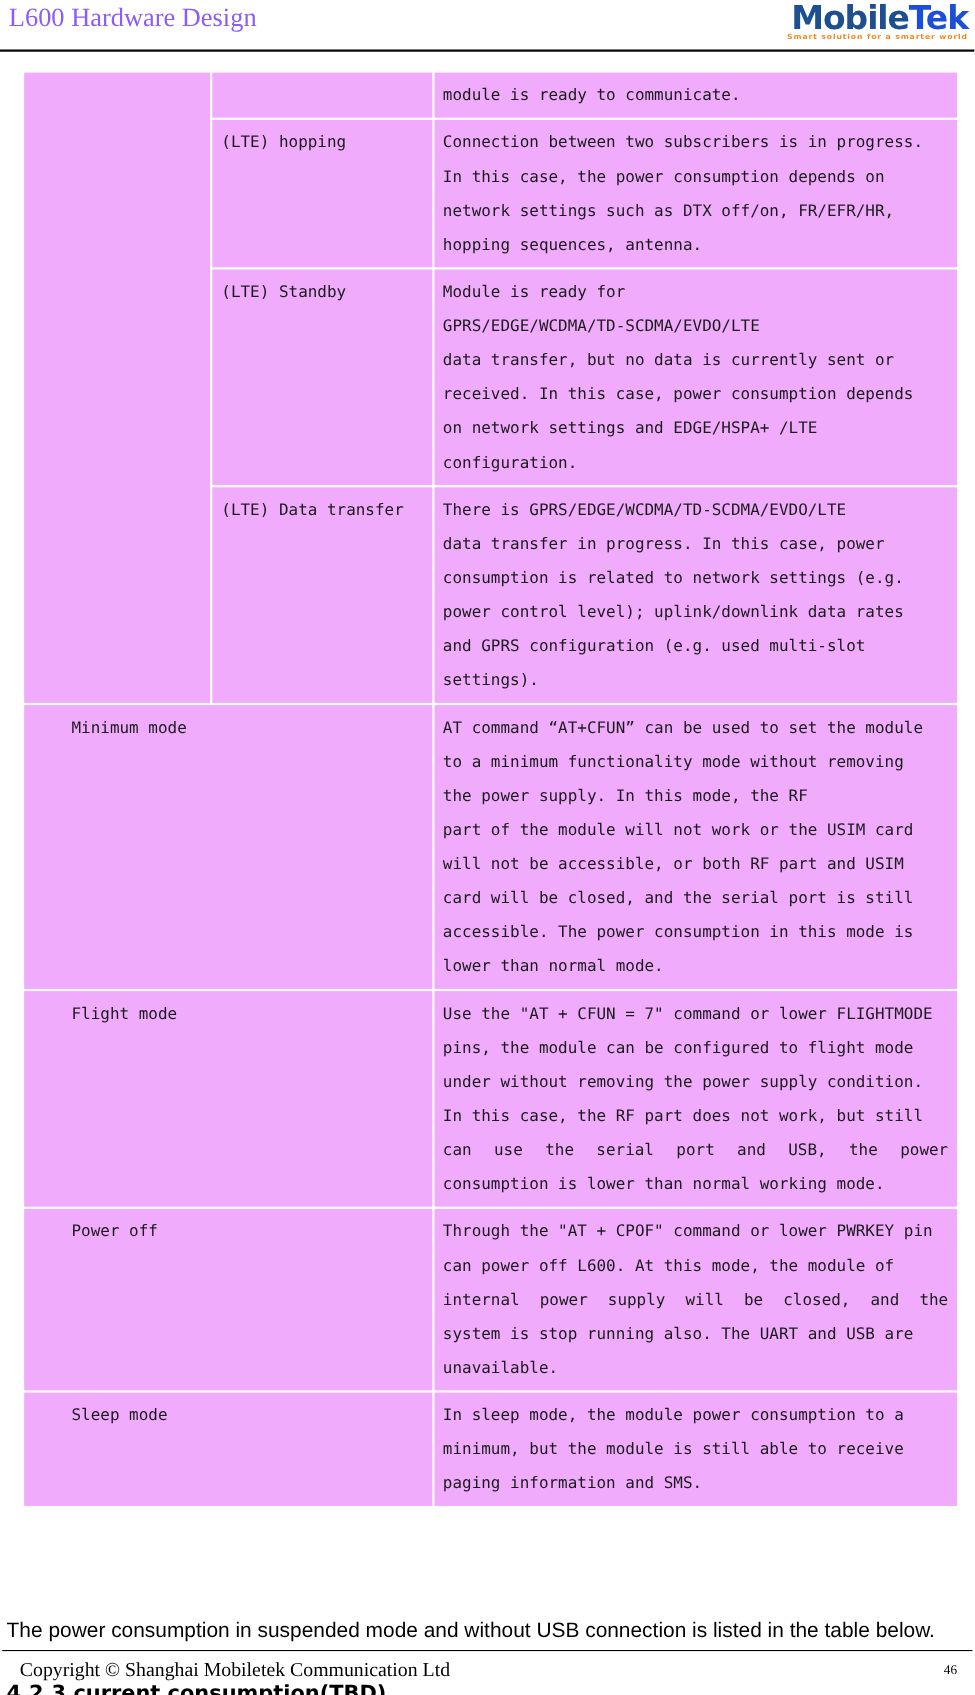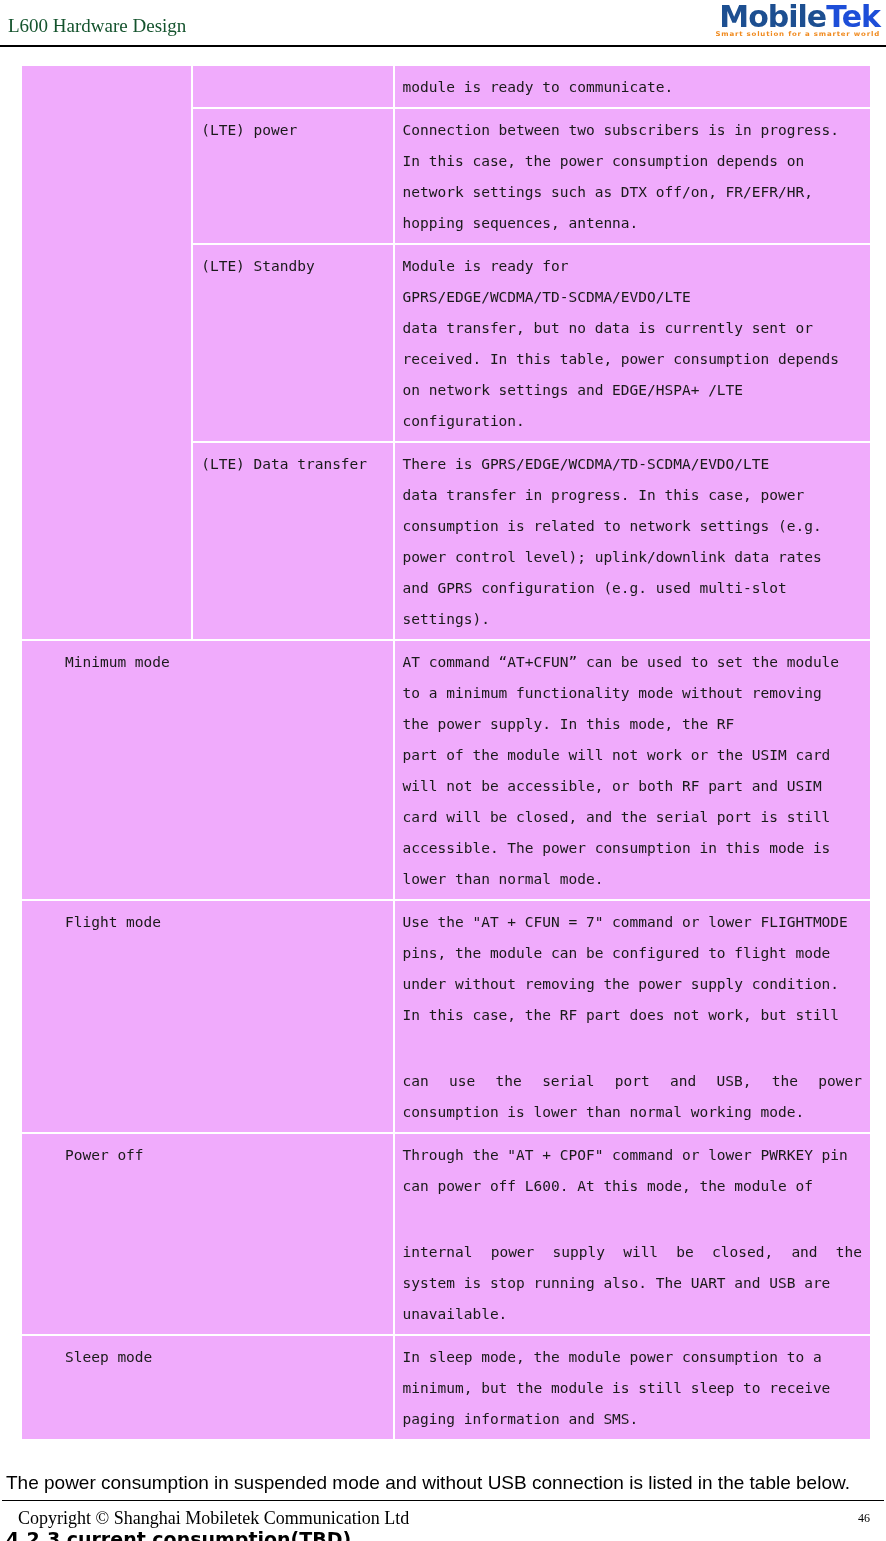--- a/index.html
+++ b/index.html
@@ -18,24 +18,24 @@
   
   .page-header {
     position: absolute;
     left: 0; top: 0;
     width: 886px;
     height: 48px;
   }
   .doc-title {
     position: absolute;
     left: 8px;
-    top: 15px;
-    font-family: "Liberation Serif", serif;
-    font-size: 19px;
-    color: #14532d;
+    top: 4px;
+    font-family: "Liberation Serif", serif;
+    font-size: 24px;
+    color: #8b5cf6;
     white-space: nowrap;
   }
   .logo {
     position: absolute;
     right: 6px;
     top: 2px;
     width: 215px;
     height: 42px;
   }
   .logo-word {
@@ -100,21 +100,20 @@
   td.col-a { width: 168px; }
   td.col-b { width: 198px; }
   td.col-c { width: 456px; }
   td.span-ab { width: 374px; padding-left: 43px; }
   td.cell-empty { padding: 0; }
   .cell-line { display: block; white-space: pre-wrap; }
   .dim { color: #3b3b3b; }
   .justify .cell-line.jst {
     text-align: justify;
     text-align-last: justify;
-    margin-top: 35px;
   }
 
   
   .section-heading {
     position: absolute;
     left: 6px;
     top: 1528px;
     font-family: "DejaVu Sans", sans-serif;
     font-weight: bold;
     font-size: 19px;
@@ -182,36 +181,36 @@
   <tbody>
     <tr>
       <td class="col-a cell-empty" rowspan="4"></td>
       <td class="col-b cell-empty"></td>
       <td class="col-c">
         <span class="cell-line">module is ready to communicate.</span>
       </td>
     </tr>
 
     <tr>
-      <td class="col-b">(LTE) power</td>
+      <td class="col-b">(LTE) hopping</td>
       <td class="col-c">
         <span class="cell-line">Connection between two subscribers is in progress.</span>
         <span class="cell-line">In this case, the power consumption depends on</span>
         <span class="cell-line">network settings such as DTX off/on, FR/EFR/HR,</span>
         <span class="cell-line">hopping sequences, antenna.</span>
       </td>
     </tr>
 
     <tr>
       <td class="col-b">(LTE) Standby</td>
       <td class="col-c">
         <span class="cell-line">Module is ready for</span>
         <span class="cell-line">GPRS/EDGE/WCDMA/TD-SCDMA/EVDO/LTE</span>
         <span class="cell-line">data transfer, but no data is currently sent or</span>
-        <span class="cell-line">received. In this table, power consumption depends</span>
+        <span class="cell-line">received. In this case, power consumption depends</span>
         <span class="cell-line">on network settings and EDGE/HSPA+ /LTE</span>
         <span class="cell-line">configuration.</span>
       </td>
     </tr>
 
     <tr>
       <td class="col-b">(LTE) Data transfer</td>
       <td class="col-c">
         <span class="cell-line">There is GPRS/EDGE/WCDMA/TD-SCDMA/EVDO/LTE</span>
         <span class="cell-line">data transfer in progress. In this case, power</span>
@@ -256,21 +255,21 @@
         <span class="cell-line jst">internal power supply will be closed, and the</span>
         <span class="cell-line">system is stop running also. The UART and USB are</span>
         <span class="cell-line">unavailable.</span>
       </td>
     </tr>
 
     <tr>
       <td class="span-ab" colspan="2">Sleep mode</td>
       <td class="col-c dim">
         <span class="cell-line">In sleep mode, the module power consumption to a</span>
-        <span class="cell-line">minimum, but the module is still sleep to receive</span>
+        <span class="cell-line">minimum, but the module is still able to receive</span>
         <span class="cell-line">paging information and SMS.</span>
       </td>
     </tr>
   </tbody>
 </table>
 
 <div class="section-heading">4.2.3 current consumption(TBD)</div>
 <div class="section-para">The power consumption in suspended mode and without USB connection is listed in the table below.</div>
 
 <div class="footer-rule"></div>

